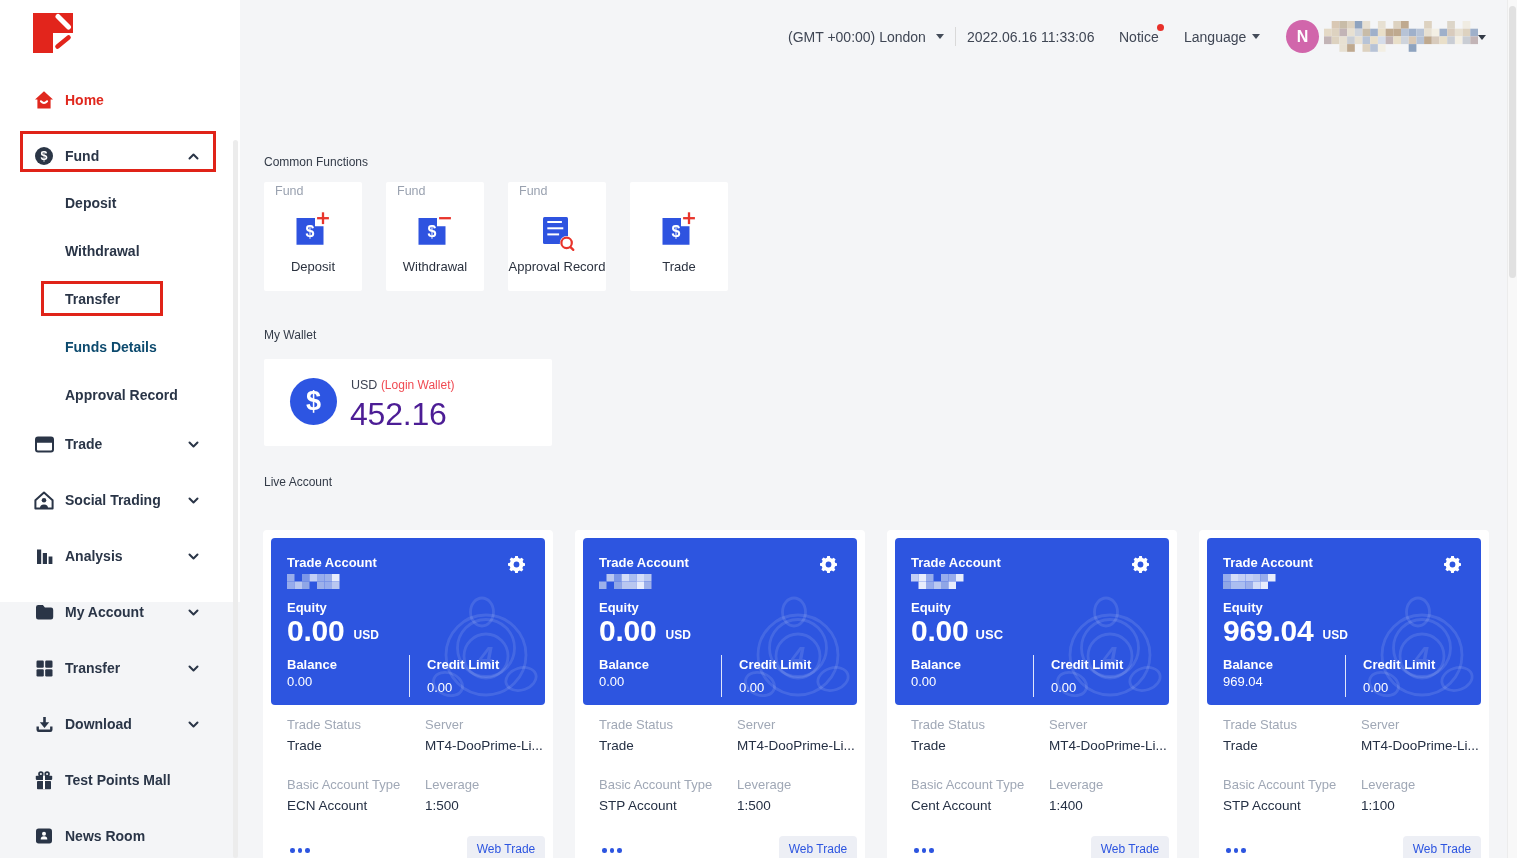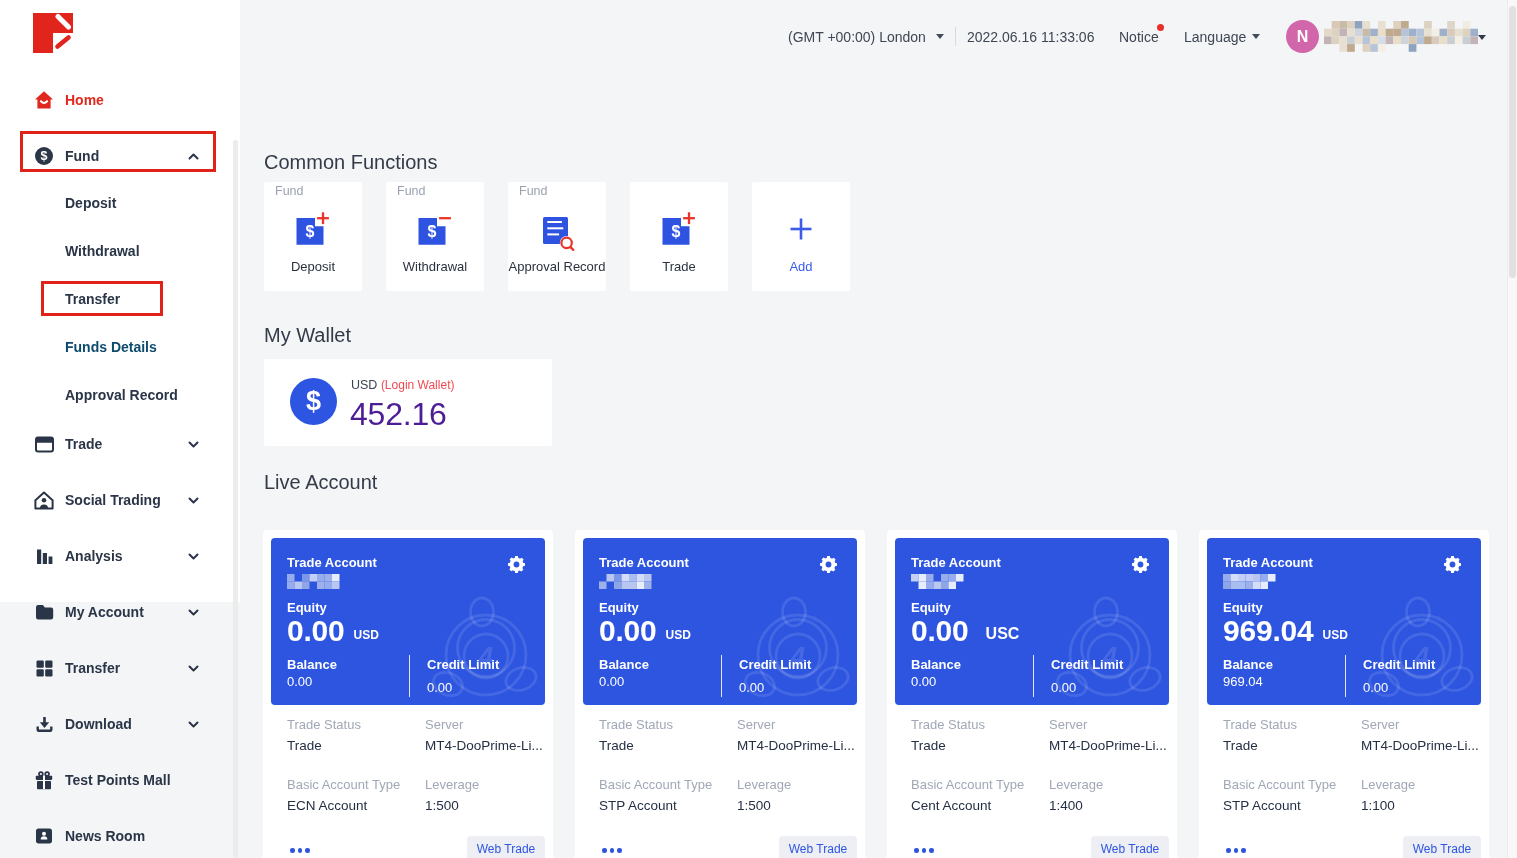--- a/index.html
+++ b/index.html
@@ -1,17 +1,17 @@
 <!DOCTYPE html>
 <html><head><meta charset="utf-8"><style>
 *{margin:0;padding:0;box-sizing:border-box}
 body{font-family:"Liberation Sans",sans-serif;width:1517px;height:858px;overflow:hidden;background:#f4f5f7}
 #page{position:relative;width:1517px;height:858px}
 .tbt{position:absolute;top:27px;font-size:14px;color:#3f4654;line-height:20px;white-space:nowrap}
-.sect{position:absolute;font-size:20px;color:#333b48;line-height:20px}
+.sect{position:absolute;font-size:12px;color:#333b48;line-height:20px}
 .bluep{position:absolute;left:8px;top:8px;width:274px;height:167px;background:#2d55e0;border-radius:4px;overflow:hidden}
 .wm{position:absolute;left:0;top:0}
 .lab{position:absolute;font-size:13px;color:#a0a8b6;line-height:16px;white-space:nowrap}
 .val{position:absolute;font-size:13.5px;color:#253044;line-height:16px;white-space:nowrap}
 .acctmosaic{display:block}
 </style></head>
 <body>
 <div id="page">
 <div style="position:absolute;left:0;top:0;width:240px;height:602px;background:#fff">
       <svg style="position:absolute;left:33px;top:13px" width="40" height="40" viewBox="0 0 40 40">
@@ -232,27 +232,20 @@
     </div>
     <div style="position:absolute;left:630px;top:182px;width:98px;height:109px;background:#fff;border-radius:2px">
       <div style="position:absolute;left:26px;top:26px"><svg width="48" height="46" viewBox="0 0 48 46">
           <path d="M6.5 10 H25 V18.3 H33.5 V36.8 H6.5 Z" fill="#2e53e0"></path>
           <text x="20" y="28.6" font-family="Liberation Sans" font-size="16" font-weight="bold" fill="#fff" text-anchor="middle">$</text>
           <line x1="27.1" y1="10.2" x2="38.9" y2="10.2" stroke="#e8342b" stroke-width="2.3"></line>
           <line x1="33" y1="4.3" x2="33" y2="16.1" stroke="#e8342b" stroke-width="2.3"></line>
         </svg></div>
       <div style="position:absolute;left:49px;top:76px;transform:translateX(-50%);white-space:nowrap;font-size:13px;color:#2b323f;line-height:18px">Trade</div>
     </div>
-    <div style="position:absolute;left:752px;top:182px;width:98px;height:109px;background:#fff;border-radius:2px">
-      <div style="position:absolute;left:37px;top:35px"><svg width="24" height="24" viewBox="0 0 24 24">
-          <line x1="1.5" y1="12" x2="22.5" y2="12" stroke="#3a5ce8" stroke-width="2.6"></line>
-          <line x1="12" y1="1.5" x2="12" y2="22.5" stroke="#3a5ce8" stroke-width="2.6"></line>
-        </svg></div>
-      <div style="position:absolute;left:49px;top:76px;transform:translateX(-50%);white-space:nowrap;font-size:13px;color:#3a5ce8;line-height:18px">Add</div>
-    </div>
 <div class="sect" style="left:264px;top:325px">My Wallet</div>
     <div style="position:absolute;left:264px;top:359px;width:288px;height:87px;background:#fff;border-radius:2px">
 <div style="position:absolute;left:26px;top:19px;width:47px;height:47px;border-radius:50%;background:#2d55e2;color:#fff;display:flex;align-items:center;justify-content:center;font-size:27px;font-weight:bold">$</div>
 <div style="position:absolute;left:87px;top:18px;font-size:12.5px;color:#3c4252;line-height:16px">USD <span style="color:#f04a52;font-size:12px">(Login Wallet)</span></div>
 <div style="position:absolute;left:86px;top:42px;font-size:32px;letter-spacing:-0.2px;color:#4c1d95;line-height:26px">452.16</div>
 </div>
 <div class="sect" style="left:264px;top:472px">Live Account</div>
     <div style="position:absolute;left:263px;top:530px;width:290px;height:340px;background:#fff;border-radius:4px;overflow:hidden">
       <div class="bluep">
         <svg class="wm" width="274" height="168" viewBox="0 0 274 168">
@@ -384,21 +377,21 @@
             <rect x="37.5" y="0.0" width="7.5" height="7.5" fill="#97acec"></rect>
             <rect x="45.0" y="0.0" width="7.5" height="7.5" fill="#e8edfc"></rect>
             <rect x="7.5" y="7.5" width="7.5" height="7.5" fill="#e8edfc"></rect>
             <rect x="15.0" y="7.5" width="7.5" height="7.5" fill="#97acec"></rect>
             <rect x="22.5" y="7.5" width="7.5" height="7.5" fill="#b9c7f0"></rect>
             <rect x="30.0" y="7.5" width="7.5" height="7.5" fill="#8fa6e6"></rect>
             <rect x="37.5" y="7.5" width="7.5" height="7.5" fill="#e8edfc"></rect>
           </svg>
         </div>
         <div style="position:absolute;left:16px;top:62px;font-size:13px;font-weight:bold;color:#fff;line-height:15px">Equity</div>
-        <div style="position:absolute;left:16px;top:77px;font-size:30px;font-weight:bold;color:#fff;line-height:32px;letter-spacing:-0.2px">0.00<span style="font-size:16px;letter-spacing:0;vertical-align:2px;margin-left:17px">USC</span></div>
+        <div style="position:absolute;left:16px;top:77px;font-size:30px;font-weight:bold;color:#fff;line-height:32px;letter-spacing:-0.2px">0.00<span style="font-size:13px;letter-spacing:0;vertical-align:2px;margin-left:7px">USC</span></div>
         <div style="position:absolute;left:16px;top:119px;font-size:13px;font-weight:bold;color:#fff;line-height:15px">Balance</div>
         <div style="position:absolute;left:16px;top:136px;font-size:13px;color:#fff;line-height:15px">0.00</div>
         <div style="position:absolute;left:138px;top:117px;width:1px;height:42px;background:rgba(255,255,255,0.85)"></div>
         <div style="position:absolute;left:156px;top:119px;font-size:13px;font-weight:bold;color:#fff;line-height:15px">Credit Limit</div>
         <div style="position:absolute;left:156px;top:142px;font-size:13px;color:#fff;line-height:15px">0.00</div>
       </div>
 <div class="lab" style="left:24px;top:187px">Trade Status</div>
 <div class="lab" style="left:162px;top:187px">Server</div>
 <div class="val" style="left:24px;top:208px">Trade</div>
 <div class="val" style="left:162px;top:208px">MT4-DooPrime-Li...</div>

